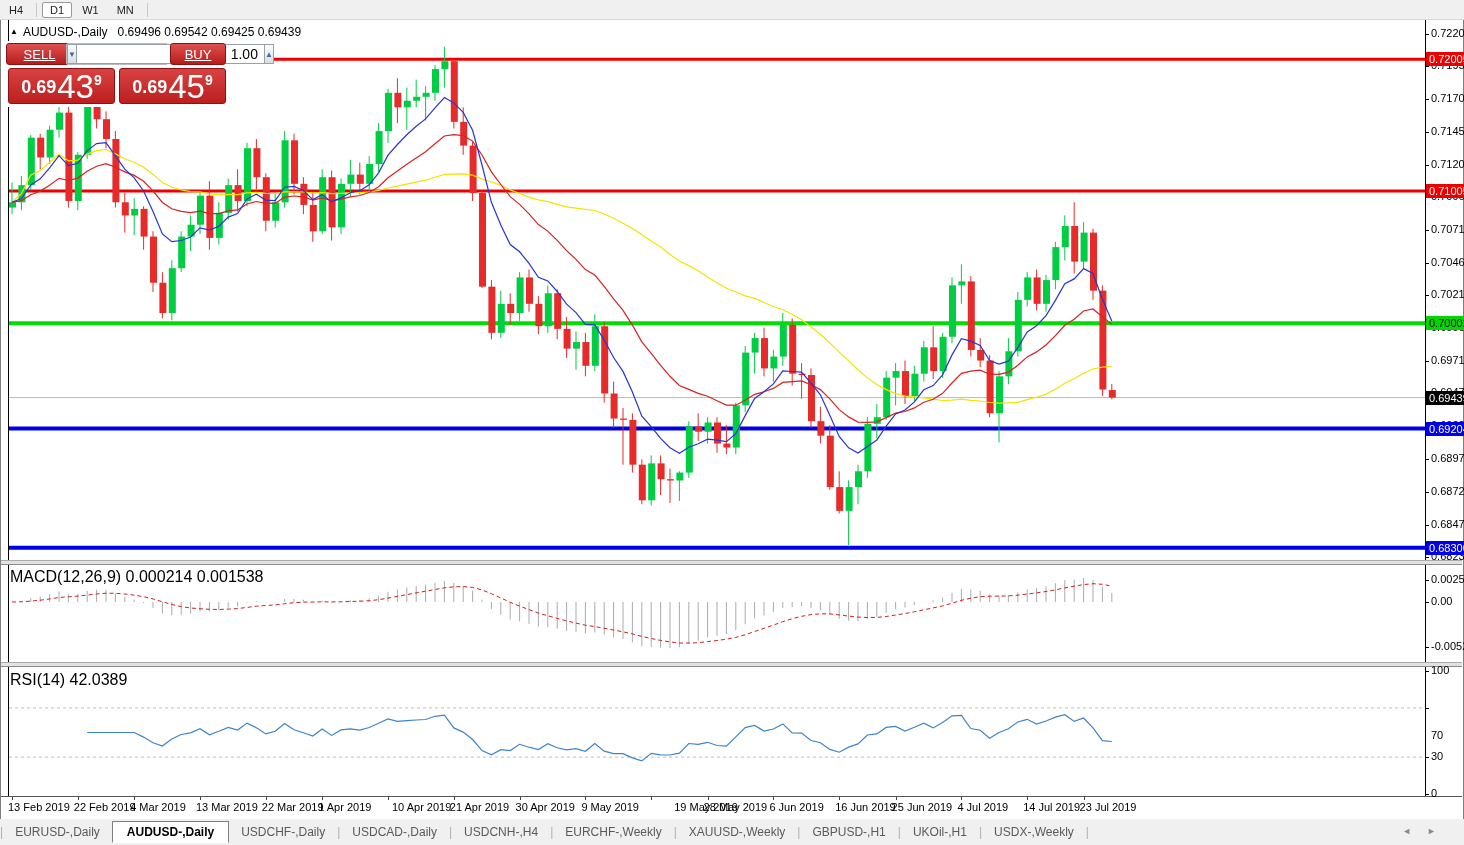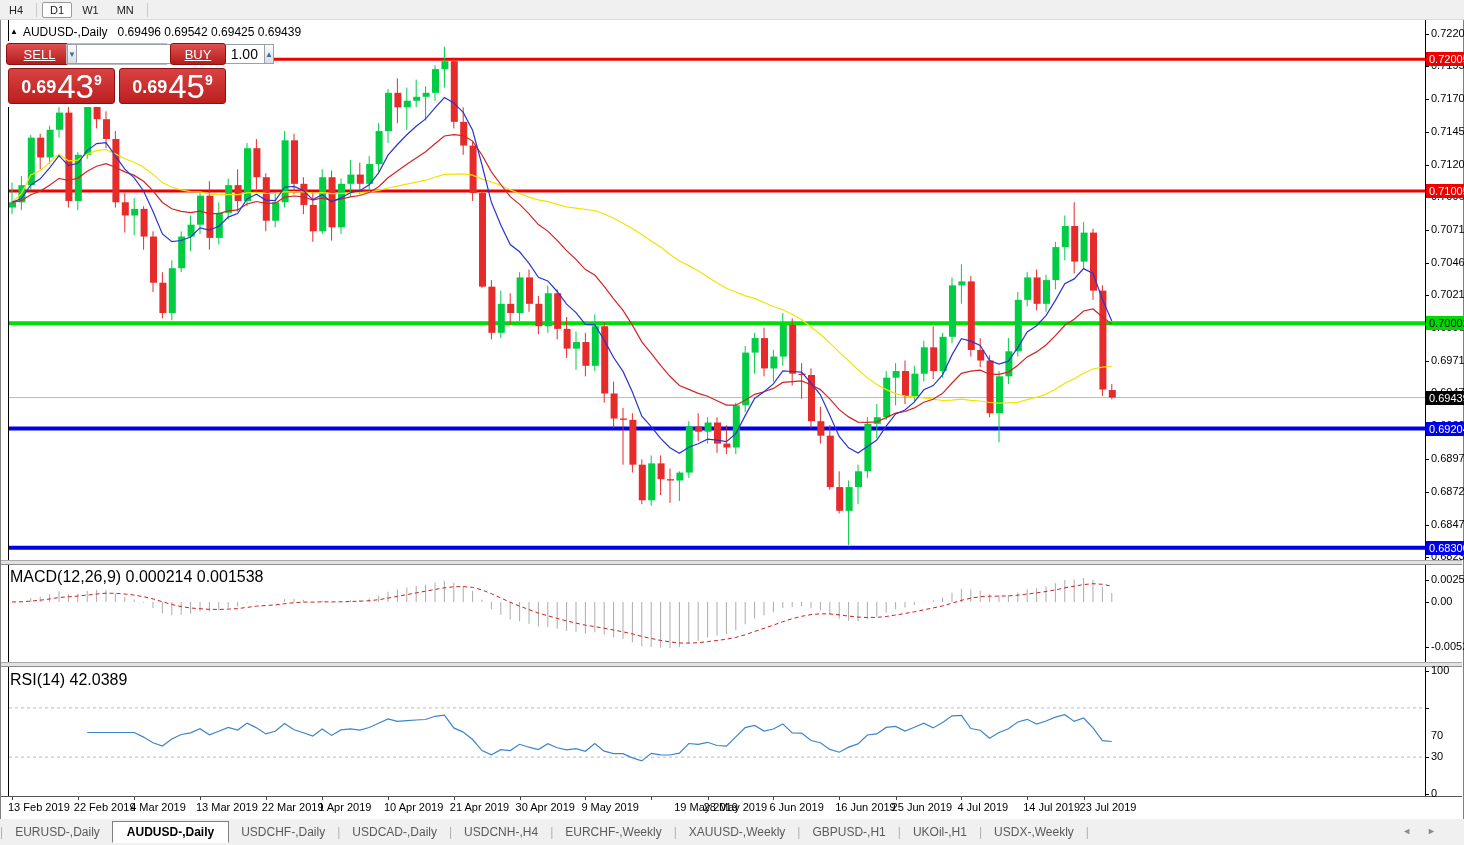--- a/index.html
+++ b/index.html
@@ -541,21 +541,21 @@
       <div class="date-label" style="left: 73.8px;">22 Feb 2019</div>
       <div class="date-tick" style="left: 134.2px;"></div>
       <div class="date-label" style="left: 130.2px;">4 Mar 2019</div>
       <div class="date-tick" style="left: 200px;"></div>
       <div class="date-label" style="left: 196px;">13 Mar 2019</div>
       <div class="date-tick" style="left: 265.8px;"></div>
       <div class="date-label" style="left: 261.8px;">22 Mar 2019</div>
       <div class="date-tick" style="left: 322.2px;"></div>
       <div class="date-label" style="left: 318.2px;">1 Apr 2019</div>
       <div class="date-tick" style="left: 388px;"></div>
-      <div class="date-label" style="left: 384px;">10 Apr 2019</div>
+      <div class="date-label" style="left: 392px;">10 Apr 2019</div>
       <div class="date-tick" style="left: 453.8px;"></div>
       <div class="date-label" style="left: 449.8px;">21 Apr 2019</div>
       <div class="date-tick" style="left: 519.6px;"></div>
       <div class="date-label" style="left: 515.6px;">30 Apr 2019</div>
       <div class="date-tick" style="left: 585.4px;"></div>
       <div class="date-label" style="left: 581.4px;">9 May 2019</div>
       <div class="date-tick" style="left: 651.2px;"></div>
       <div class="date-label" style="left: 647.2px; margin-left: 27px;">19 May 2019</div>
       <div class="date-tick" style="left: 707.6px;"></div>
       <div class="date-label" style="left: 703.6px;">28 May 2019</div>

